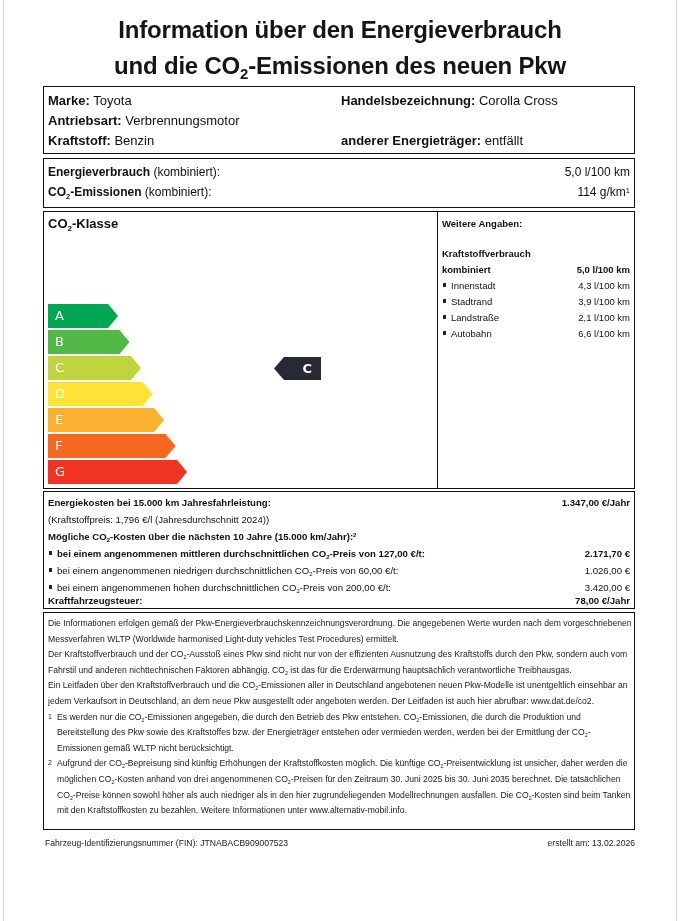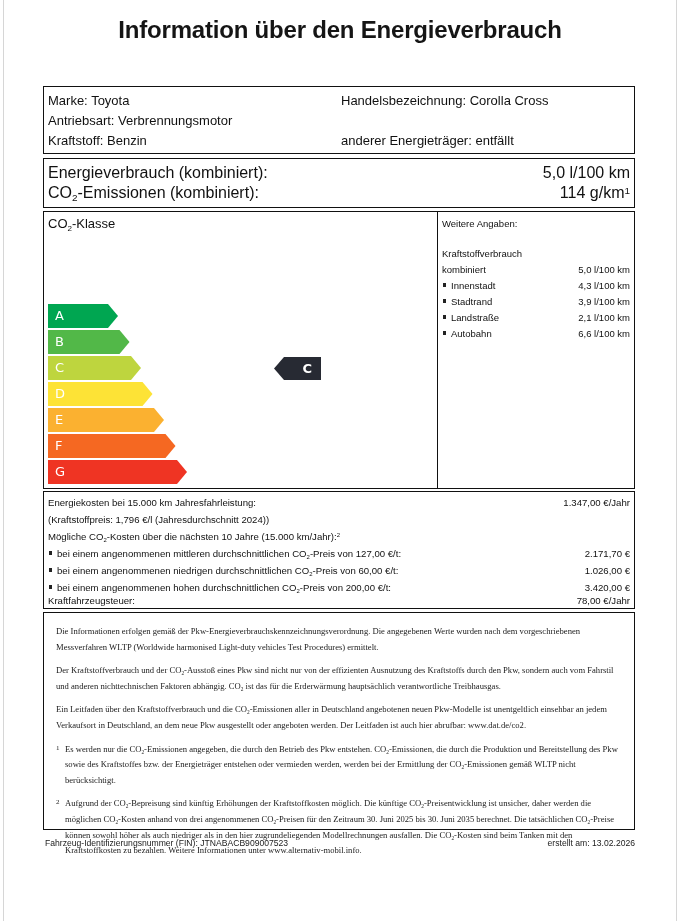--- a/index.html
+++ b/index.html
@@ -9,45 +9,46 @@
   .title { position: absolute; left: 0; width: 680px; top: 12px; text-align: center; font-size: 24px; font-weight: bold; line-height: 36px; color: #151515; letter-spacing: -0.2px; }
   sub { font-size: 0.62em; vertical-align: -0.35em; line-height: 0; }
   sup { font-size: 0.62em; vertical-align: 0.45em; line-height: 0; }
   .box { position: absolute; left: 43px; width: 592px; border: 1.5px solid #111; }
   .b1 { top: 86px; height: 68px; }
   .b2 { top: 158px; height: 50px; }
   .b3 { top: 211px; height: 278px; }
   .b4 { top: 491px; height: 118px; }
   .b5 { top: 612px; height: 218px; }
   .row { position: absolute; font-size: 13px; line-height: 17px; white-space: nowrap; }
-  .lbl { font-weight: normal; }
+  .lbl { font-weight: bold; }
   .right { text-align: right; }
-  .b2 .row { font-size: 16px; }
+  .b2 .row { font-size: 12px; }
   .sep { position: absolute; left: 393px; top: 0; bottom: 0; border-left: 1.5px solid #111; }
   .side { position: absolute; left: 398px; top: 0; width: 190px; font-size: 9.5px; line-height: 15.5px; }
   .side .r { position: absolute; left: 0; width: 188px; white-space: nowrap; }
   .side .v { position: absolute; right: 0; top: 0; }
   .bullet { display: inline-block; width: 3px; height: 4px; background: #222; margin: 0 5px 2px 1px; vertical-align: middle; }
   .bar { position: absolute; left: 4px; height: 24px; color: #fff; font-size: 13px; line-height: 24px; padding-left: 7px; font-family: "DejaVu Sans", sans-serif; }
   .marker { position: absolute; left: 230px; top: 145px; width: 47px; height: 23px; background: #272a33; clip-path: polygon(0 50%, 10px 0, 100% 0, 100% 100%, 10px 100%); color: #fff; font-size: 13px; font-weight: bold; line-height: 23px; text-align: right; padding-right: 9px; font-family: "DejaVu Sans", sans-serif; }
   .cost .row { font-size: 9.6px; line-height: 17px; left: 4px; text-align: center; }
   .cost .amt { position: absolute; right: 4px; font-size: 9.6px; line-height: 17px; white-space: nowrap; }
   .notes { position: absolute; left: 4px; top: 3px; width: 584px; font-size: 8.6px; line-height: 15.6px; color: #1a1a1a; }
-  .notes p { margin: 8px; font-family: Liberation Serif, serif; }
+  .notes p { margin: 0; }
   .fn { position: relative; padding-left: 9px; }
   .fn .num { position: absolute; left: 0; top: -1px; font-size: 7px; }
   .footer { position: absolute; top: 836px; font-size: 8.6px; line-height: 14px; color: #1a1a1a; white-space: nowrap; }
 </style>
 </head>
 <body>
 
 <div class="page"></div>
 
 <div class="title">
   <div>Information über den Energieverbrauch</div>
+  <div><span>und die CO</span><sub>2</sub><span>-Emissionen des neuen Pkw</span></div>
 </div>
 
 <div class="box b1">
   <div class="row" style="left:4px; top:5px;"><span class="lbl">Marke:</span> <span>Toyota</span></div>
   <div class="row" style="left:4px; top:25px;"><span class="lbl">Antriebsart:</span> <span>Verbrennungsmotor</span></div>
   <div class="row" style="left:4px; top:45px;"><span class="lbl">Kraftstoff:</span> <span>Benzin</span></div>
   <div class="row" style="left:297px; top:45px;"><span class="lbl">anderer Energieträger:</span> <span>entfällt</span></div>
   <div class="row" style="left:297px; top:5px;"><span class="lbl">Handelsbezeichnung:</span> <span>Corolla Cross</span></div>
 </div>
 

